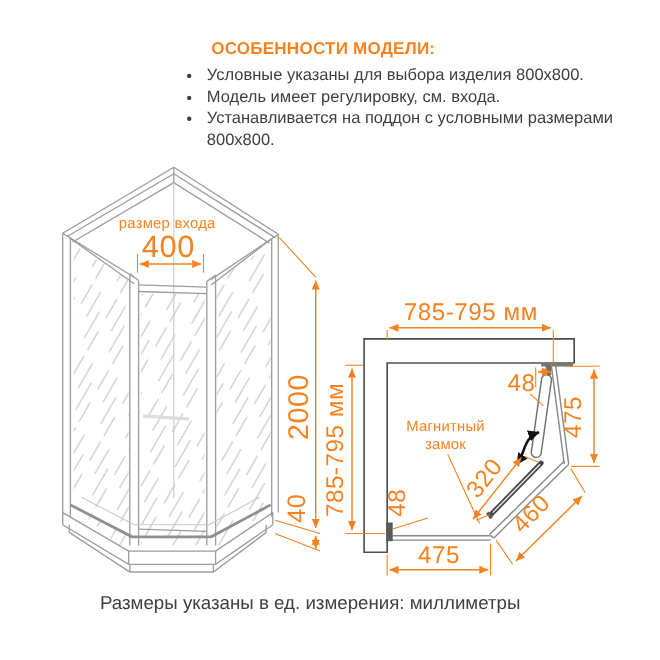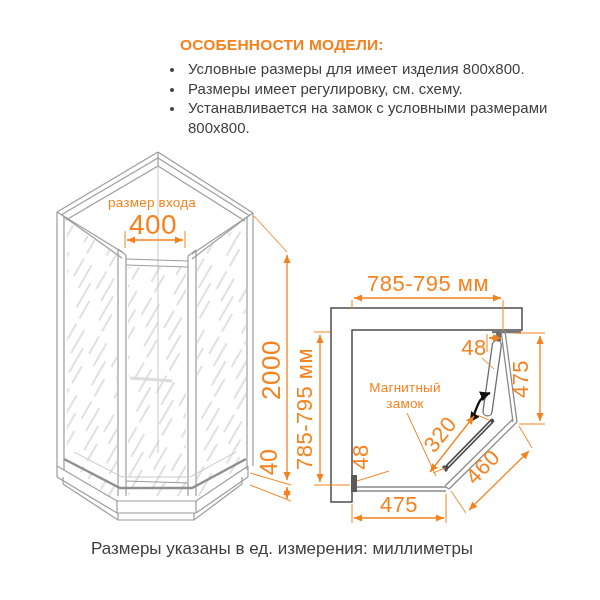--- a/index.html
+++ b/index.html
@@ -3,21 +3,21 @@
 <meta charset="utf-8">
 <style>
   :root { --accent:#F5821F; --ink:#3E3E3E; }
   html,body { margin:0; padding:0; background:#fff; }
   .canvas {
     position:relative; width:600px; height:600px; background:#fff;
     font-family:"Liberation Sans","DejaVu Sans",sans-serif; overflow:hidden;
   }
   .features { position:absolute; left:164px; top:36px; width:394px; }
   .features-heading {
-    margin:0 0 5px 16px; font-size:15.5px; font-weight:700;
+    margin:0 0 5px 28px; font-size:15.5px; font-weight:700;
     letter-spacing:.2px; color:var(--accent);
   }
   .features ul { margin:0; padding-left:21px; list-style:disc; }
   .features li {
     font-size:15px; line-height:19.5px; color:var(--ink); padding-left:3px;
   }
   .features li::marker { color:var(--ink); font-size:13px; }
   .footer-note {
     position:absolute; left:0; top:539px; width:564px; text-align:center;
     font-size:17px; color:var(--ink);
@@ -37,23 +37,23 @@
   .fs13 { font-size:13.5px; letter-spacing:.2px; }
 </style>
 </head>
 <body>
 
 <div class="canvas">
 
   <div class="features">
     <div class="features-heading">ОСОБЕННОСТИ МОДЕЛИ:</div>
     <ul>
-      <li>Условные размеры для имеет изделия 800x800.</li>
-      <li>Размеры имеет регулировку, см. схему.</li>
-      <li>Устанавливается на замок с условными размерами 800x800.</li>
+      <li>Условные указаны для выбора изделия 800x800.</li>
+      <li>Модель имеет регулировку, см. входа.</li>
+      <li>Устанавливается на поддон с условными размерами 800x800.</li>
     </ul>
   </div>
 
   <svg width="600" height="600" viewBox="0 0 600 600">
     <defs>
       <marker id="arrO" viewBox="0 0 10 10" refX="8.5" refY="5" markerWidth="7.5" markerHeight="7.5" orient="auto-start-reverse">
         <path d="M0,1.2 L8.5,5 L0,8.8 Z" class="mk"></path>
       </marker>
       <marker id="arrB" viewBox="0 0 10 10" refX="8.5" refY="5" markerWidth="5" markerHeight="5" orient="auto-start-reverse">
         <path d="M0,0.5 L9,5 L0,9.5 Z" class="mkb"></path>

